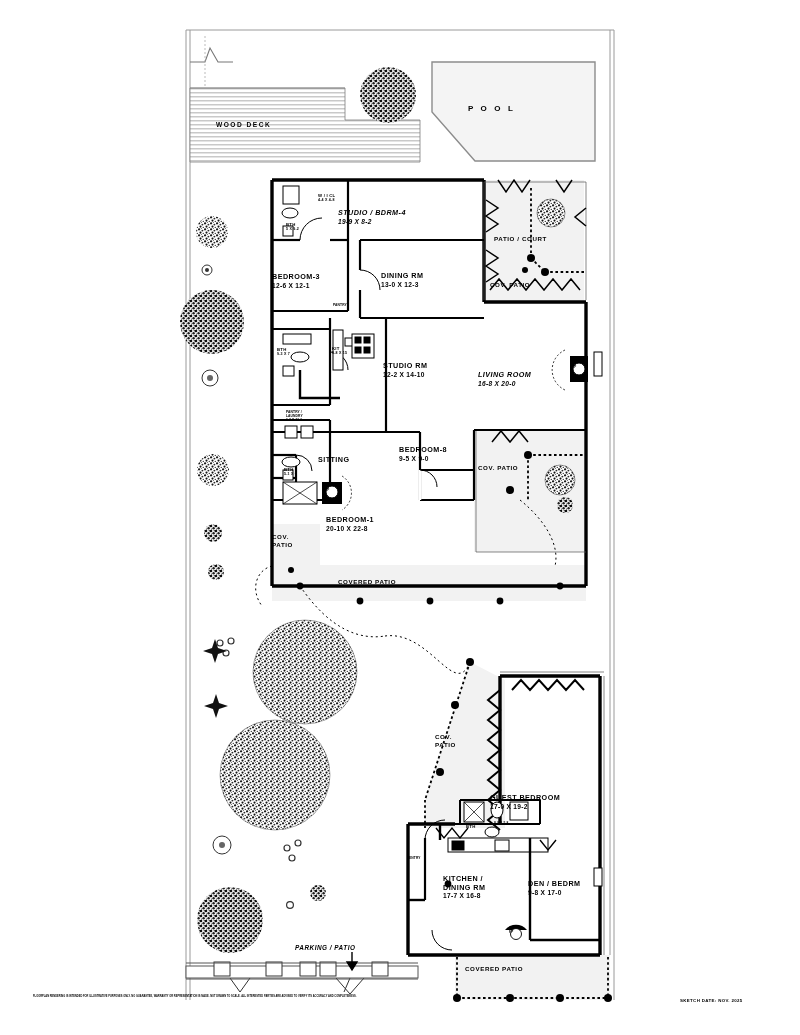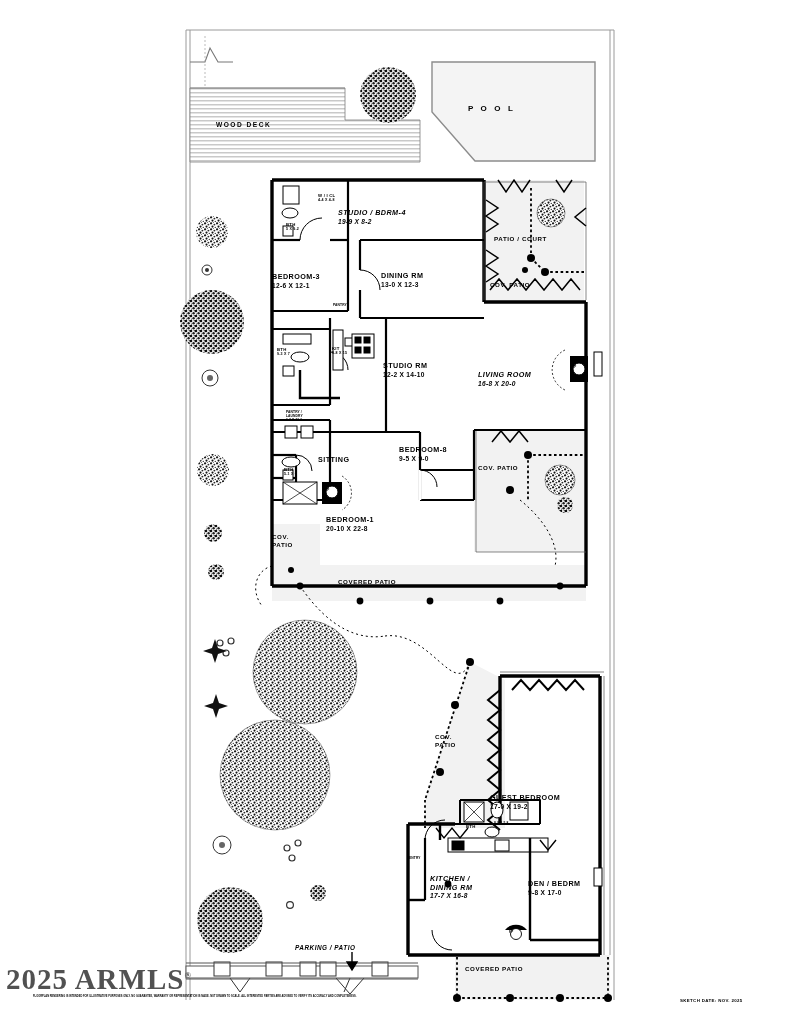--- a/index.html
+++ b/index.html
@@ -409,21 +409,21 @@
 <div class="lbl rm" style="left:318px;top:456px;width:80px;">SITTING</div>
 <div class="lbl rm" style="left:326px;top:507px;width:110px;">
   <span>BEDROOM-1</span>
   <span class="dim">20-10 X 22-8</span>
 </div>
 
 <div class="lbl rm" style="left:490px;top:739px;width:110px;margin-top:46px;">
   <span>GUEST BEDROOM</span>
   <span class="dim">17-0  X 19-2</span>
 </div>
-<div class="lbl rm" style="left:430px;top:866px;width:84px;font-style:italic;">
+<div class="lbl rm" style="left:443px;top:866px;width:84px;">
   <span>KITCHEN /
 DINING RM</span>
   <span class="dim">17-7 X 16-8</span>
 </div>
 <div class="lbl rm" style="left:528px;top:871px;width:76px;">
   <span>DEN / BEDRM</span>
   <span class="dim">9-8  X  17-0</span>
 </div>
 
 <div class="lbl tiny" style="left:286px;top:217px;width:34px;">
@@ -465,19 +465,16 @@
 PATIO</div>
 <div class="lbl patio" style="left:338px;top:578px;width:130px;">COVERED PATIO</div>
 <div class="lbl patio" style="left:435px;top:733px;width:44px;">COV.
 PATIO</div>
 <div class="lbl patio" style="left:465px;top:965px;width:138px;">COVERED PATIO</div>
 
 <div class="lbl fp" style="left:572px;top:366px;width:14px;">FP</div>
 <div class="lbl fp" style="left:325px;top:489px;width:14px;">FP</div>
 <div class="lbl fp" style="left:509px;top:931px;width:14px;">FP</div>
 
-<div id="wm">
-  <span>2025 ARMLS</span><sup>®</sup>
-</div>
 <div id="disclaimer">FLOORPLAN RENDERING IS INTENDED FOR ILLUSTRATIVE PURPOSES ONLY.  NO GUARANTEE, WARRANTY OR REPRESENTATION IS MADE.  NOT DRAWN TO SCALE.  ALL INTERESTED PARTIES ARE ADVISED TO VERIFY ITS ACCURACY AND COMPLETENESS.</div>
 <div id="sketchdate">SKETCH DATE:   NOV. 2025</div>
 
 </div>
 
 </body></html>

